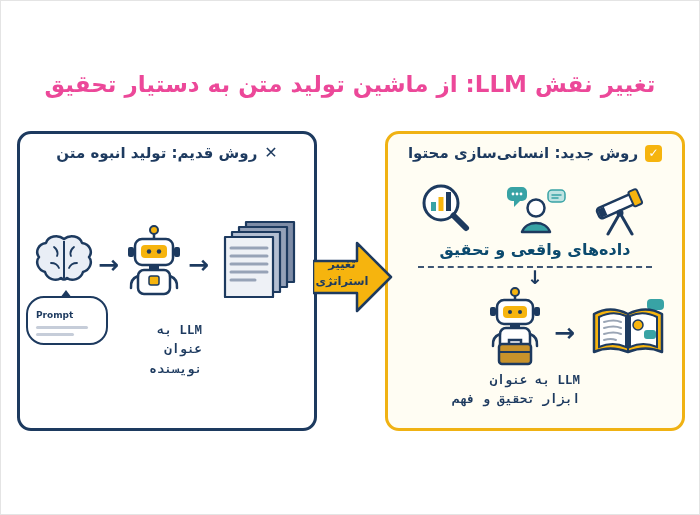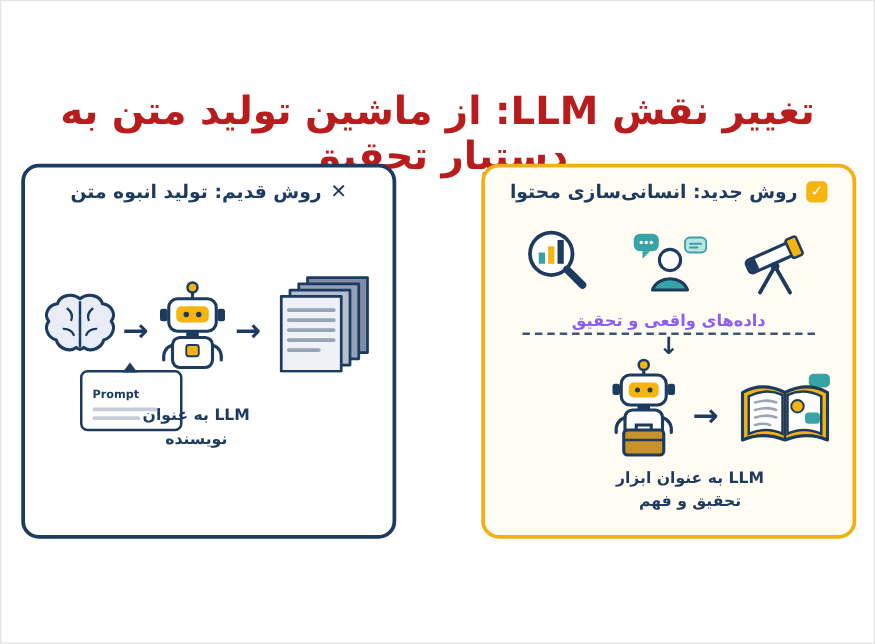--- a/index.html
+++ b/index.html
@@ -1,44 +1,44 @@
 <!DOCTYPE html>
 <html lang="fa"><head>
 <meta charset="utf-8">
 <style>
   html,body{margin:0;padding:0;}
   body{width:700px;height:515px;background:#fff;font-family:"DejaVu Sans",sans-serif;}
   .canvas{position:relative;width:700px;height:515px;background:#fff;border:1px solid #e4e4e4;box-sizing:border-box;overflow:hidden;}
   .title{position:absolute;top:70px;left:0;right:0;margin:0;text-align:center;direction:rtl;
-         font-size:31px;font-weight:bold;color:#b91c1c;}
+         font-size:23px;font-weight:bold;color:#ec4899;}
   .panel{position:absolute;top:130px;width:300px;height:300px;border-radius:14px;box-sizing:border-box;background:#fff;}
   .panel-old{left:16px;border:3px solid #1d3a5f;}
   .panel-new{left:384px;border:3px solid #f0b213;background:#fffdf3;}
   .panel-header{position:absolute;top:10px;left:0;right:0;display:flex;justify-content:center;align-items:center;
                 gap:7px;direction:rtl;font-weight:bold;font-size:15px;color:#1d3a5f;}
   .x-mark{color:#1d3a5f;font-size:16px;font-weight:bold;line-height:1;}
   .check-box{width:17px;height:17px;background:#f6b40e;border-radius:4px;color:#fff;font-size:12px;
              display:flex;align-items:center;justify-content:center;font-weight:bold;flex:0 0 auto;}
   .icon{position:absolute;}
   .flow-arrow{position:absolute;font-size:25px;font-weight:bold;color:#1d3a5f;line-height:1;}
-  .caption{position:absolute;direction:rtl;text-align:center;color:#1d3a5f;font-weight:bold;
-           font-size:12.5px;line-height:1.55;}
+  .caption{position:absolute;direction:rtl;text-align:right;color:#1d3a5f;font-weight:bold;
+           font-size:12.5px;line-height:1.55;font-family:Liberation Mono, monospace;}
   .caption.orange{color:#dd9a00;font-size:12px;}
   .prompt-bubble{position:absolute;left:6px;top:162px;width:82px;box-sizing:border-box;background:#fff;
-                 border:2px solid #1d3a5f;border-radius:6px;padding:5px 8px 7px;margin-left:38px;}
+                 border:2px solid #1d3a5f;border-radius:18px;padding:5px 8px 7px;}
   .prompt-bubble::after{content:"";position:absolute;top:-8px;left:32px;border-left:6px solid transparent;
                  border-right:6px solid transparent;border-bottom:8px solid #1d3a5f;}
   .prompt-text{font-size:9px;font-weight:bold;color:#1d3a5f;}
   .pline{height:3px;background:#c6cdd9;border-radius:2px;margin-top:4px;}
   .transition{position:absolute;left:312px;top:240px;width:80px;height:72px;z-index:5;}
   .transition-label{position:absolute;left:0;top:15px;width:58px;text-align:center;direction:rtl;
                     color:#1d3a5f;font-weight:bold;font-size:11.5px;line-height:1.45;}
   .transition-label span{display:block;}
-  .research-caption{position:absolute;top:116px;left:0;right:0;text-align:center;direction:rtl;
-                    color:#8b5cf6;font-weight:bold;font-size:13px;}
+  .research-caption{position:absolute;top:106px;left:0;right:0;text-align:center;direction:rtl;
+                    color:#0c4a6e;font-weight:bold;font-size:16px;}
   .divider{position:absolute;left:30px;right:30px;top:132px;border-top:2px dashed #1d3a5f;opacity:.85;}
   .down-arrow{position:absolute;top:134px;left:0;right:0;text-align:center;font-size:19px;
               color:#1d3a5f;font-weight:bold;line-height:1;}
 </style>
 </head>
 <body>
 
 <div class="canvas">
 
   <h1 class="title">تغییر نقش LLM: از ماشین تولید متن به دستیار تحقیق</h1>
@@ -93,20 +93,29 @@
 
     <div class="prompt-bubble">
       <span class="prompt-text">Prompt</span>
       <div class="pline" style="width:52px"></div>
       <div class="pline" style="width:38px"></div>
     </div>
 
     <div class="caption" style="left:92px;top:188px;width:90px;">LLM به عنوان نویسنده</div>
   </section>
 
+  <div class="transition">
+    <svg width="80" height="72" viewBox="0 0 80 72">
+      <polygon points="0,20 44,20 44,2 78,36 44,70 44,52 0,52" fill="#f6b40e" stroke="#1d3a5f" stroke-width="2.5" stroke-linejoin="round"></polygon>
+    </svg>
+    <div class="transition-label">
+      <span>تغییر</span>
+      <span>استراتژی</span>
+    </div>
+  </div>
 
   <section class="panel panel-new">
     <div class="panel-header">
       <span class="check-box">✓</span>
       <span>روش جدید: انسانی‌سازی محتوا</span>
     </div>
 
     <div class="icon" style="left:30px;top:48px;">
       <svg width="54" height="54" viewBox="0 0 54 54">
         <circle cx="23" cy="21" r="17" fill="#fff" stroke="#1d3a5f" stroke-width="3"></circle>
@@ -177,16 +186,16 @@
         <path d="M6 16 Q22 7 40 16 Q58 7 74 16 L74 54 Q58 47 40 54 Q22 47 6 54 Z" fill="#f6b40e" stroke="#1d3a5f" stroke-width="2.5" stroke-linejoin="round"></path>
         <path d="M11 19 Q25 12 38 18 L38 49 Q25 43 11 49 Z" fill="#fff" stroke="#1d3a5f" stroke-width="2"></path>
         <path d="M42 18 Q55 12 69 19 L69 49 Q55 43 42 49 Z" fill="#fff" stroke="#1d3a5f" stroke-width="2"></path>
         <line x1="40" y1="16" x2="40" y2="54" stroke="#1d3a5f" stroke-width="2"></line>
         <path d="M16 24 q10 -3 17 0 M16 30 q10 -3 17 0 M16 36 q10 -3 17 0 M16 42 q7 -2 12 0" fill="none" stroke="#9aa5b5" stroke-width="2" stroke-linecap="round"></path>
         <circle cx="50" cy="27" r="5" fill="#f6b40e" stroke="#1d3a5f" stroke-width="1.5"></circle>
         <rect x="56" y="32" width="12" height="9" rx="3" fill="#38a3a5"></rect>
       </svg>
     </div>
 
-    <div class="caption" style="left:62px;top:238px;width:130px;margin-left:37px;">LLM به عنوان ابزار تحقیق و فهم</div>
+    <div class="caption" style="left:62px;top:238px;width:130px;">LLM به عنوان ابزار تحقیق و فهم</div>
   </section>
 
 </div>
 
 </body></html>

